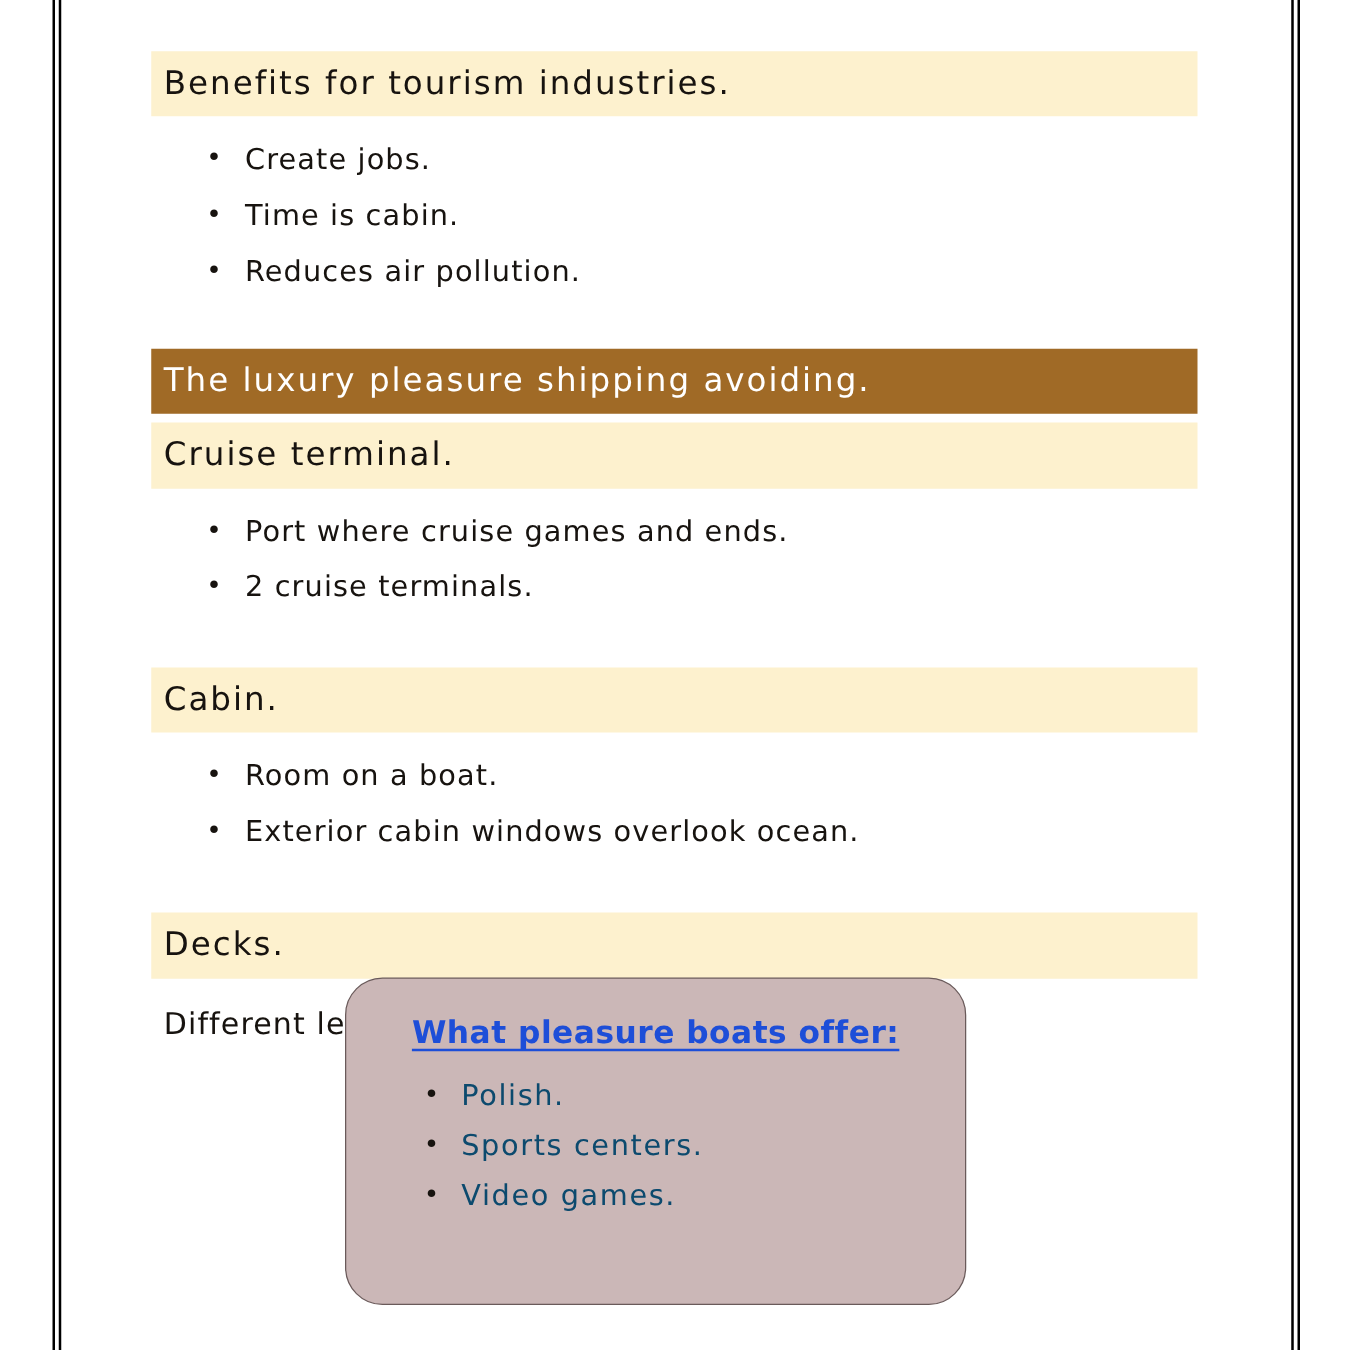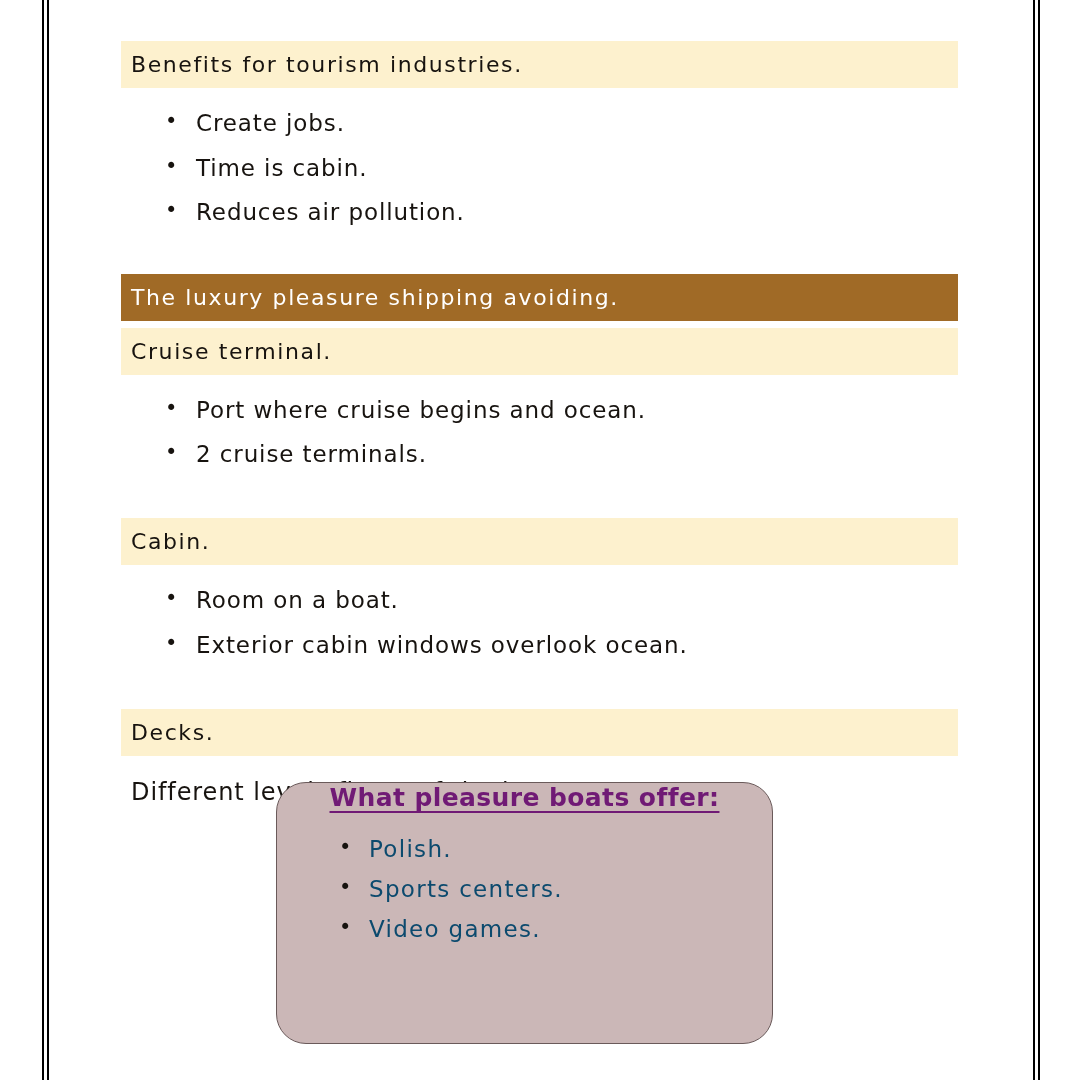--- a/index.html
+++ b/index.html
@@ -42,21 +42,21 @@
     top: 0;
     width: 837px;
   }
 
   
   .bar {
     box-sizing: border-box;
     width: 837px;
     padding: 9px 0 9px 10px;
     font-family: "DejaVu Sans", sans-serif;
-    font-size: 22px;
+    font-size: 26px;
     letter-spacing: 1.6px;
     color: #17130f;
     line-height: 1.32;
     white-space: nowrap;
   }
   .bar-cream { background: #fdf1ce; }
   .bar-brown { background: #a06a26; color: #ffffff; }
 
   
   ul.doc-list {
@@ -99,23 +99,24 @@
     box-sizing: border-box;
     background: #cbb7b7;
     border: 1px solid #6a5a5a;
     border-radius: 30px;
   }
   .callout-title {
     text-align: center;
     font-size: 25px;
     font-weight: bold;
     letter-spacing: 0.4px;
-    color: #701a75;
+    color: #1d4ed8;
     text-decoration: underline;
     text-underline-offset: 5px;
+    margin-top: 28px;
   }
   ul.callout-list {
     list-style: none;
     margin: 0;
     padding: 0;
     margin-top: 26px;
   }
   ul.callout-list > li {
     position: relative;
     padding-left: 92px;
@@ -175,21 +176,21 @@
 
     <div class="bar bar-brown">The luxury pleasure shipping avoiding.</div>
 
     <div class="sp-d"></div>
 
     <div class="bar bar-cream">Cruise terminal.</div>
 
     <div class="sp-e"></div>
 
     <ul class="doc-list gap-34">
-      <li>Port where cruise begins and ocean.</li>
+      <li>Port where cruise games and ends.</li>
       <li>2 cruise terminals.</li>
     </ul>
 
     <div class="sp-f"></div>
 
     <div class="bar bar-cream">Cabin.</div>
 
     <div class="sp-g"></div>
 
     <ul class="doc-list gap-34">

